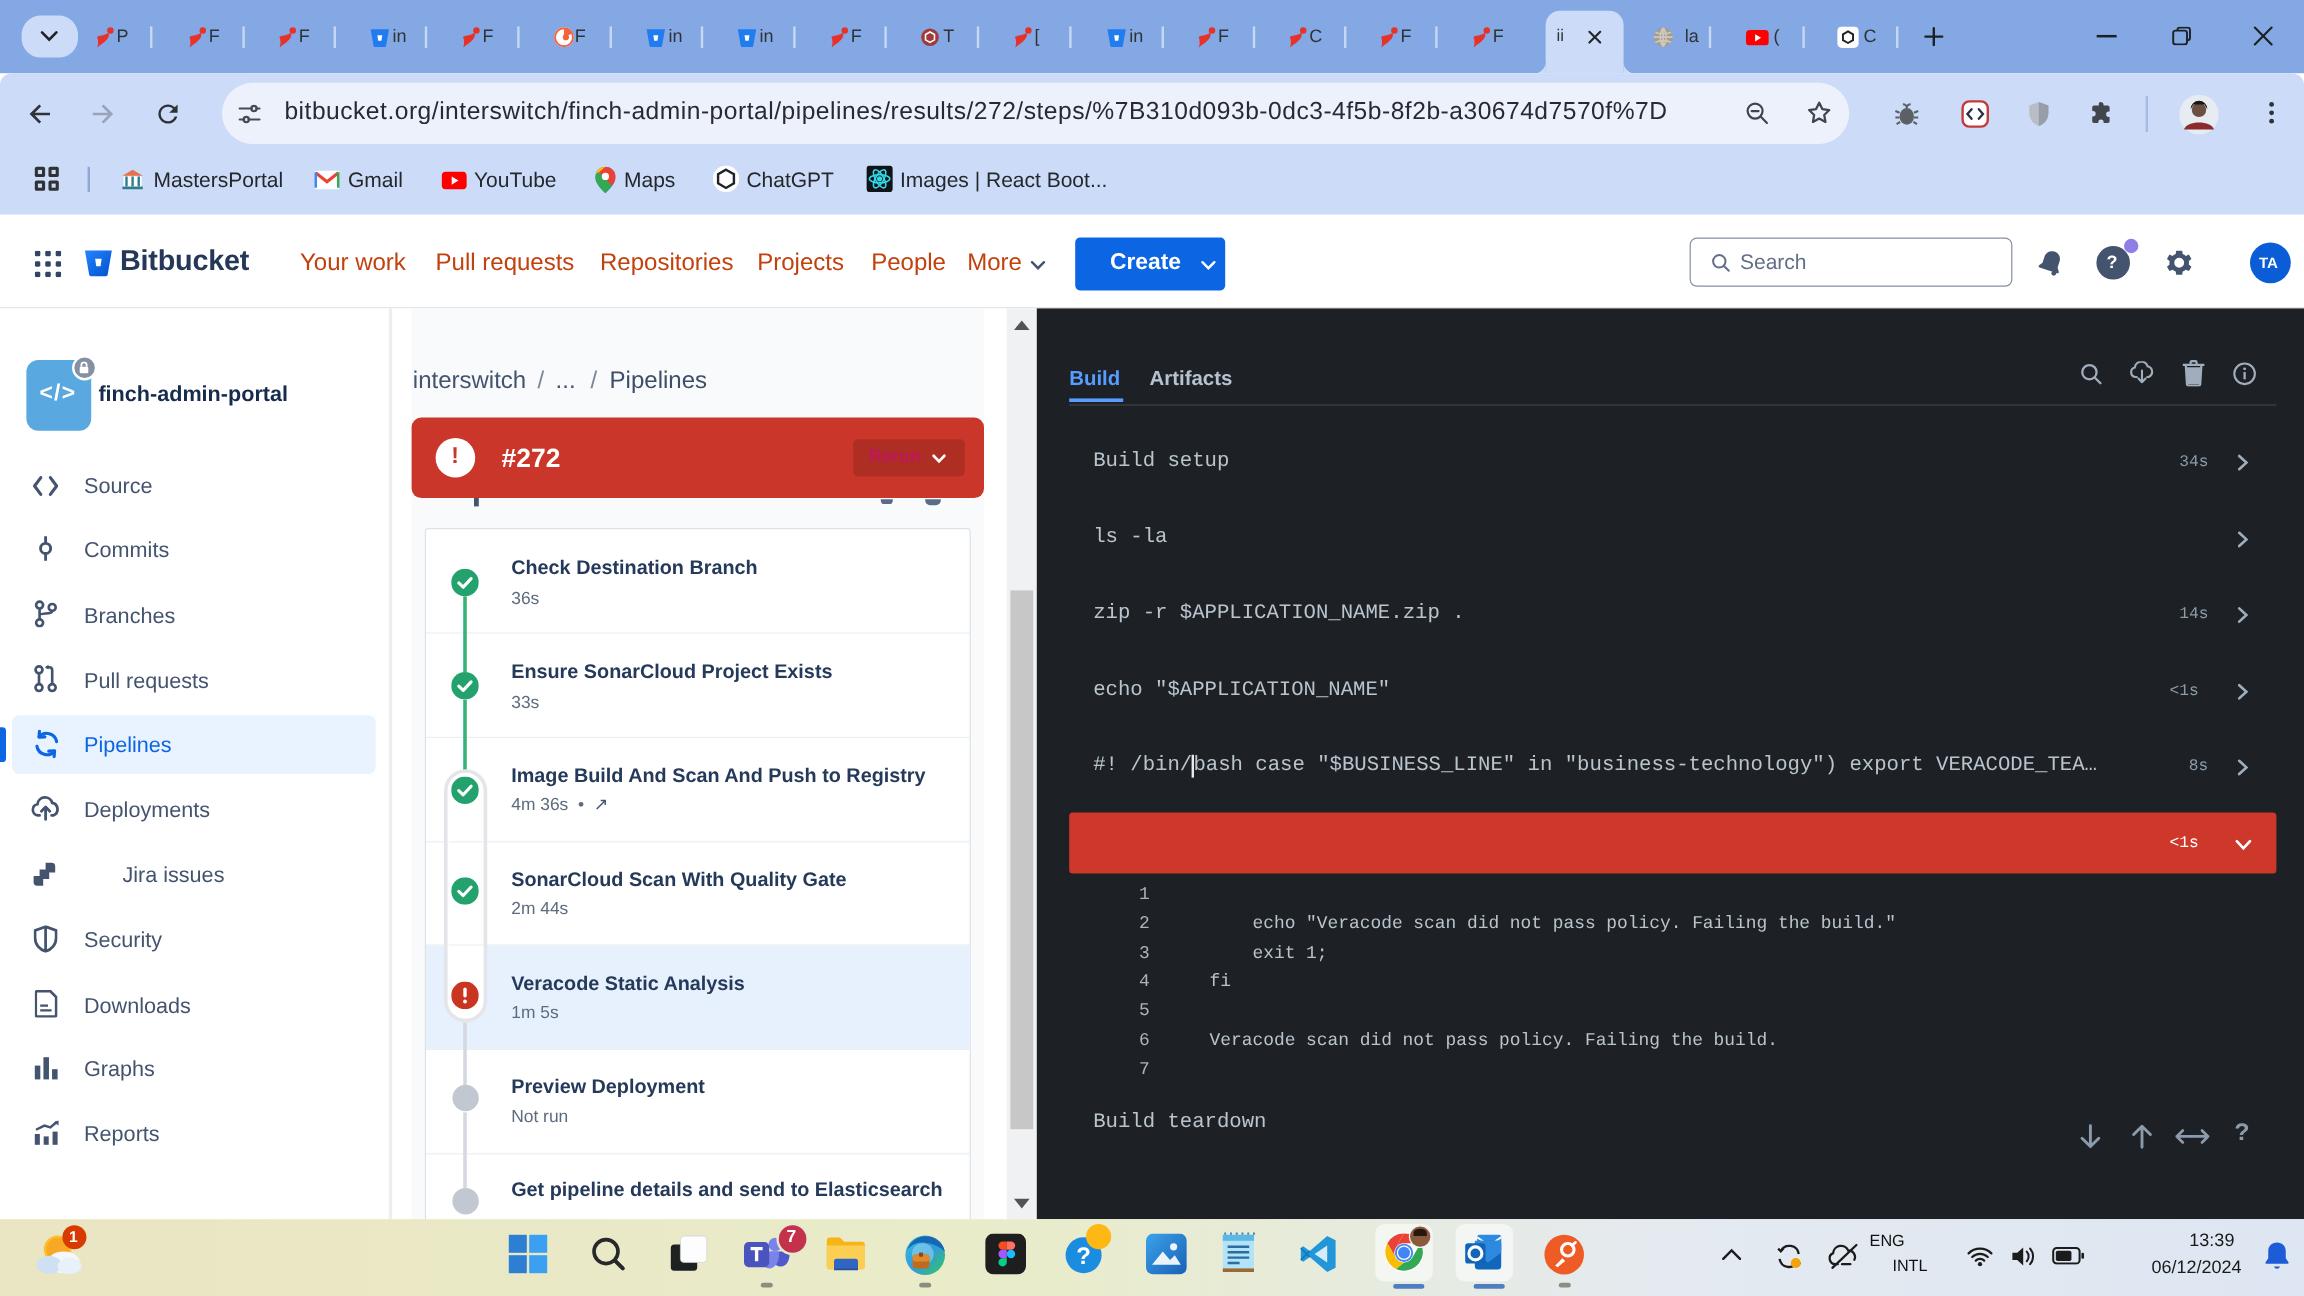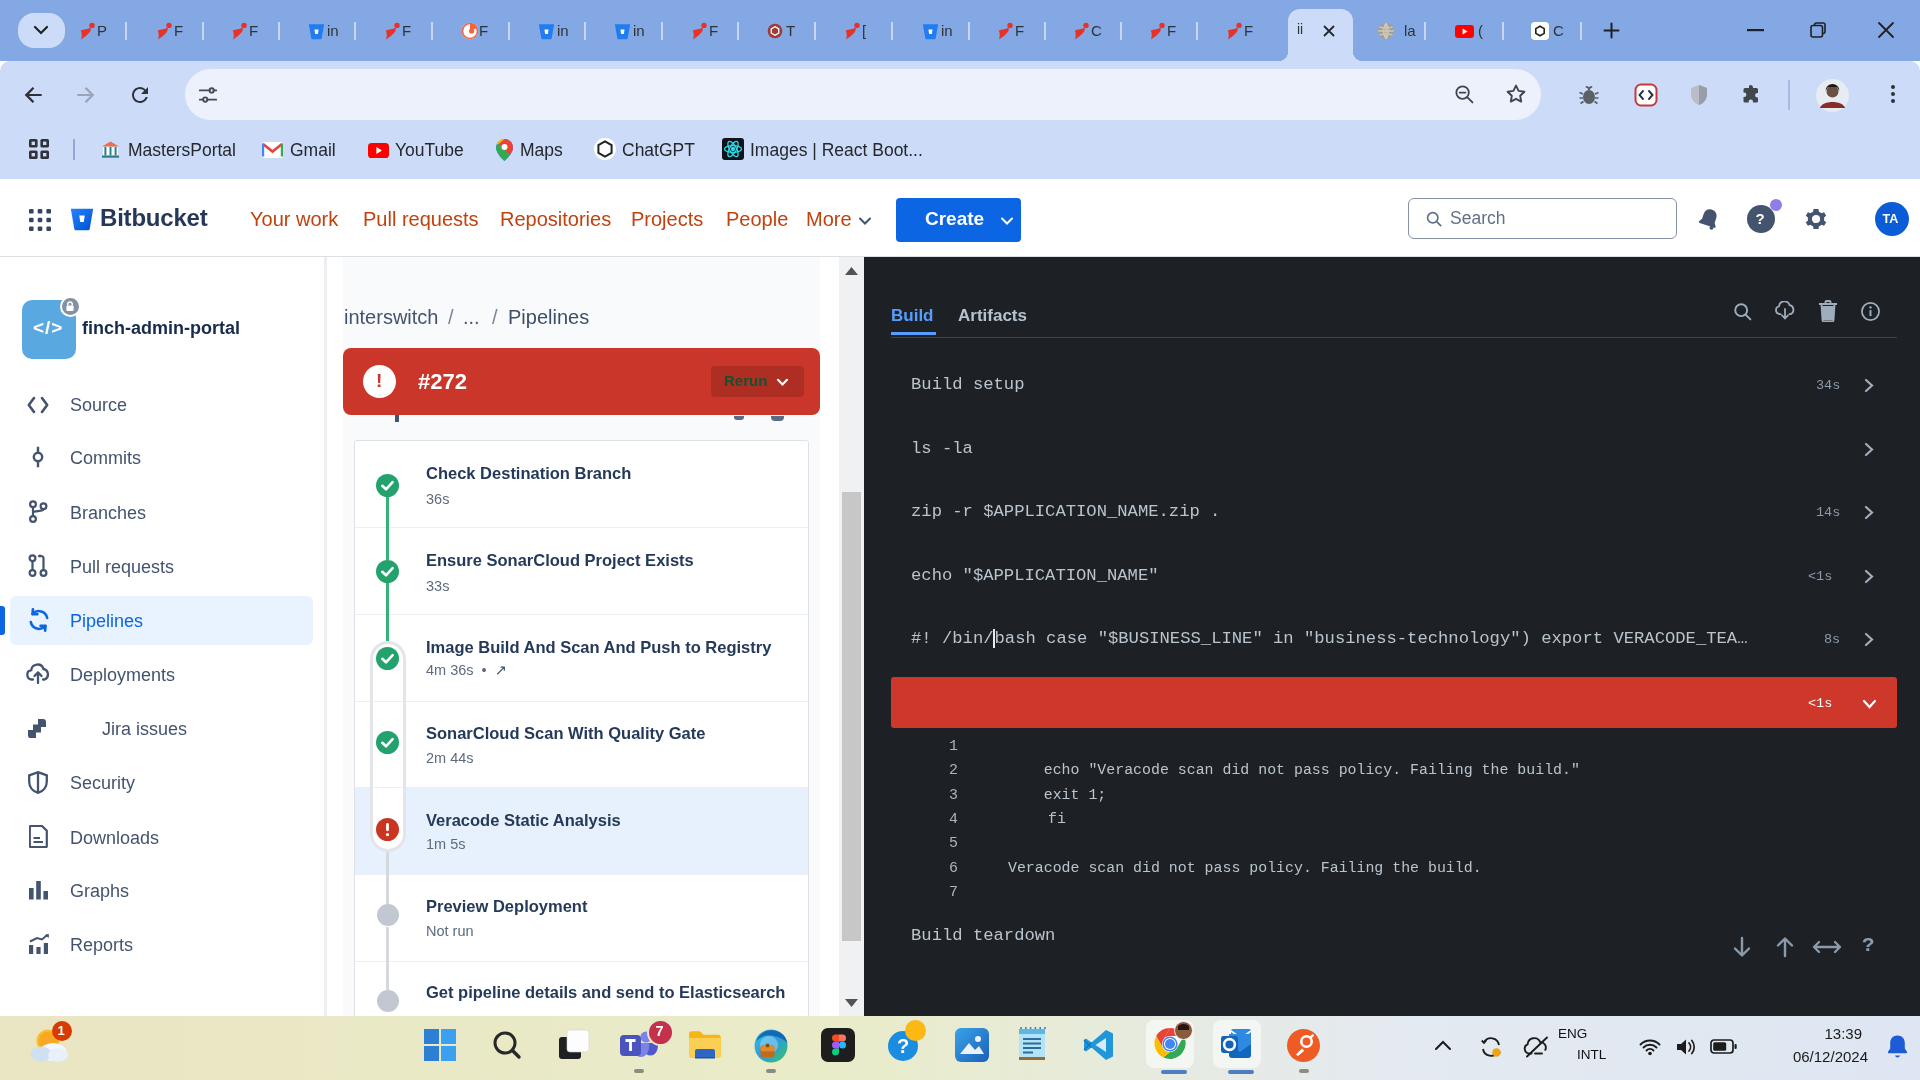--- a/index.html
+++ b/index.html
@@ -205,20 +205,21 @@
 <svg style="left:128px;top:83px" width="24" height="24" viewBox="0 0 24 24">
       <path d="M12 4 C7.6 4 4 7.6 4 12 C4 16.4 7.6 20 12 20 C15.7 20 18.8 17.5 19.7 14 H17.6 C16.7 16.4 14.5 18 12 18 C8.7 18 6 15.3 6 12 C6 8.7 8.7 6 12 6 C13.7 6 15.2 6.7 16.2 7.8 L13 11 H20 V4 L17.6 6.4 C16.2 4.9 14.2 4 12 4 Z" fill="#2f3338"></path>
     </svg>
 
 <div class="abs" style="left:185px;top:69px;width:1356px;height:51px;border-radius:26px;background:#edf1fc;"></div>
 <svg style="left:197px;top:84px" width="22" height="22" viewBox="0 0 24 24">
       <path d="M3 7 H14 M18 7 H21 M3 17 H7 M11 17 H21" stroke="#454b52" stroke-width="2" stroke-linecap="round"></path>
       <circle cx="16" cy="7" r="2.4" fill="none" stroke="#454b52" stroke-width="2"></circle>
       <circle cx="9" cy="17" r="2.4" fill="none" stroke="#454b52" stroke-width="2"></circle>
     </svg>
+<div class="abs" style="left:237px;top:81px;font-size:20.5px;color:#272b30;letter-spacing:0.42px;">bitbucket.org/interswitch/finch-admin-portal/pipelines/results/272/steps/%7B310d093b-0dc3-4f5b-8f2b-a30674d7570f%7D</div>
 <svg style="left:1453px;top:83px" width="23" height="23" viewBox="0 0 24 24">
       <circle cx="10" cy="10" r="6.5" fill="none" stroke="#40454c" stroke-width="1.9"></circle>
       <path d="M15 15 L20.3 20.3" stroke="#40454c" stroke-width="1.9" stroke-linecap="round"></path>
       <path d="M7 10 H13" stroke="#40454c" stroke-width="1.9" stroke-linecap="round"></path>
     </svg>
 <svg style="left:1504px;top:82px" width="24" height="24" viewBox="0 0 24 24">
       <path d="M12 3.6 L14.6 8.9 L20.4 9.7 L16.2 13.8 L17.2 19.6 L12 16.8 L6.8 19.6 L7.8 13.8 L3.6 9.7 L9.4 8.9 Z" fill="none" stroke="#40454c" stroke-width="1.9" stroke-linejoin="round"></path>
     </svg>
 
 <svg style="left:1577px;top:83px" width="24" height="24" viewBox="0 0 24 24">
@@ -455,21 +456,21 @@
 <div class="abs" style="left:463px;top:306px;font-size:20px;color:#44546f;">...</div>
 <div class="abs" style="left:492px;top:306px;font-size:20px;color:#7a8699;">/</div>
 <div class="abs" style="left:508px;top:306px;font-size:20px;color:#3d4f68;">Pipelines</div>
 
 
 <div class="abs" style="left:343px;top:348px;width:477px;height:67px;border-radius:8px;background:#cb362a;"></div>
 <div class="abs" style="left:363px;top:365px;width:33px;height:33px;border-radius:50%;background:#fff;"></div>
 <div class="abs" style="left:376px;top:370px;font-size:19px;font-weight:bold;color:#cb362a;">!</div>
 <div class="abs" style="left:418px;top:369px;font-size:22px;font-weight:bold;color:#fff;">#272</div>
 <div class="abs" style="left:711px;top:366px;width:93px;height:31px;border-radius:4px;background:rgba(0,0,0,0.14);"></div>
-<div class="abs" style="left:724px;top:372px;font-size:15px;font-weight:bold;color:#14532d;">Rerun</div>
+<div class="abs" style="left:724px;top:372px;font-size:15px;font-weight:bold;color:#be185d;">Rerun</div>
 <svg style="left:776px;top:378px" width="13" height="9" viewBox="0 0 13 9">
       <path d="M2 1.8 L6.5 6.5 L11 1.8" stroke="#fff" stroke-width="2.2" fill="none" stroke-linecap="round"></path>
     </svg>
 
 
 <div class="abs" style="left:395px;top:415px;width:4px;height:7px;background:#44546f;"></div>
 <div class="abs" style="left:734px;top:416px;width:10px;height:4px;background:#5a6b85;border-radius:0 0 3px 3px;"></div>
 <div class="abs" style="left:771px;top:416px;width:13px;height:5px;background:#5a6b85;border-radius:0 0 4px 4px;"></div>
 
 
@@ -600,21 +601,21 @@
       <path d="M2 2 L7.5 8 L13 2" stroke="#fff" stroke-width="2.2" fill="none" stroke-linecap="round"></path>
     </svg>
 
 
 <div class="loglinenum" style="left:898px;top:738px;">1</div>
 <div class="loglinenum" style="left:898px;top:762px;">2</div>
 <div class="logline" style="top:762px;">    echo "Veracode scan did not pass policy. Failing the build."</div>
 <div class="loglinenum" style="left:898px;top:787px;">3</div>
 <div class="logline" style="top:787px;">    exit 1;</div>
 <div class="loglinenum" style="left:898px;top:811px;">4</div>
-<div class="logline" style="top:811px;margin-left:40px;">fi</div>
+<div class="logline" style="top:811px;">fi</div>
 <div class="loglinenum" style="left:898px;top:835px;">5</div>
 <div class="loglinenum" style="left:898px;top:860px;">6</div>
 <div class="logline" style="top:860px;">Veracode scan did not pass policy. Failing the build.</div>
 <div class="loglinenum" style="left:898px;top:884px;">7</div>
 
 <div class="logrow" style="top:926px;">Build teardown</div>
 <svg style="left:1732px;top:936px" width="20" height="22" viewBox="0 0 20 22">
       <path d="M10 2 V19 M3 12.5 L10 19.5 L17 12.5" stroke="#8c9bab" stroke-width="2.4" fill="none" stroke-linecap="round" stroke-linejoin="round"></path>
     </svg>
 <svg style="left:1775px;top:936px" width="20" height="22" viewBox="0 0 20 22">

